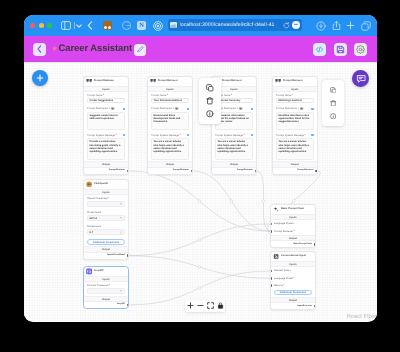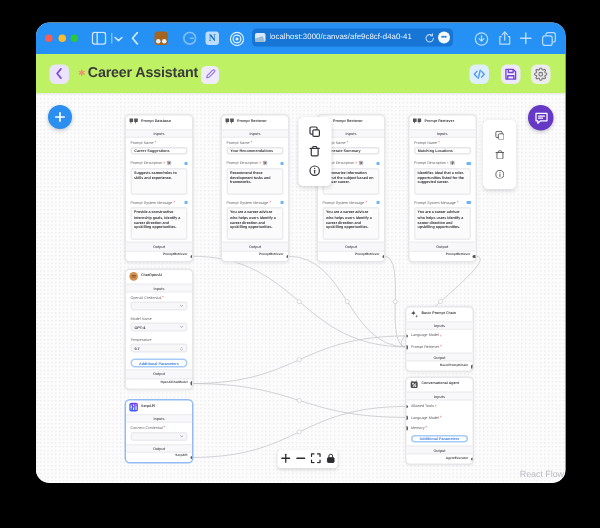--- a/index.html
+++ b/index.html
@@ -12,21 +12,21 @@
   
   .tb{position:relative;height:21px;background:#2591f4;}
   .tb > *{position:absolute;}
   .lt{width:5px;height:5px;border-radius:50%;top:8px;}
   .tbico{display:flex;align-items:center;justify-content:center;top:5px;height:11px;}
   .urlbar{height:12px;background:#1775d6;border-radius:3px;display:flex;align-items:center;
     top:4px;padding:0 2px;overflow:hidden;}
   .urltext{font-size:5.2px;color:#f0f7ff;white-space:nowrap;letter-spacing:0.05px;}
 
   
-  .apphdr{position:relative;height:27px;background:#bef264;border-bottom:1px solid #eaeaec;}
+  .apphdr{position:relative;height:27px;background:#d946ef;border-bottom:1px solid #eaeaec;}
   .apphdr > *{position:absolute;}
   .backbtn{width:12.5px;height:12.5px;border-radius:3.8px;background:#eae3fb;display:flex;
     align-items:center;justify-content:center;left:9px;top:7px;}
   .star{left:27.8px;top:9.5px;display:flex;align-items:center;}
   .title{left:34.5px;top:7.2px;font-size:9.5px;line-height:12px;font-weight:700;color:#3a3a3c;letter-spacing:-0.1px;}
   .editbtn{width:12px;height:12px;border-radius:3.5px;background:#f0eafd;display:flex;
     align-items:center;justify-content:center;left:110px;top:7.5px;}
   .hbtn{width:13px;height:13px;border-radius:4px;display:flex;align-items:center;justify-content:center;top:7px;}
 
   

